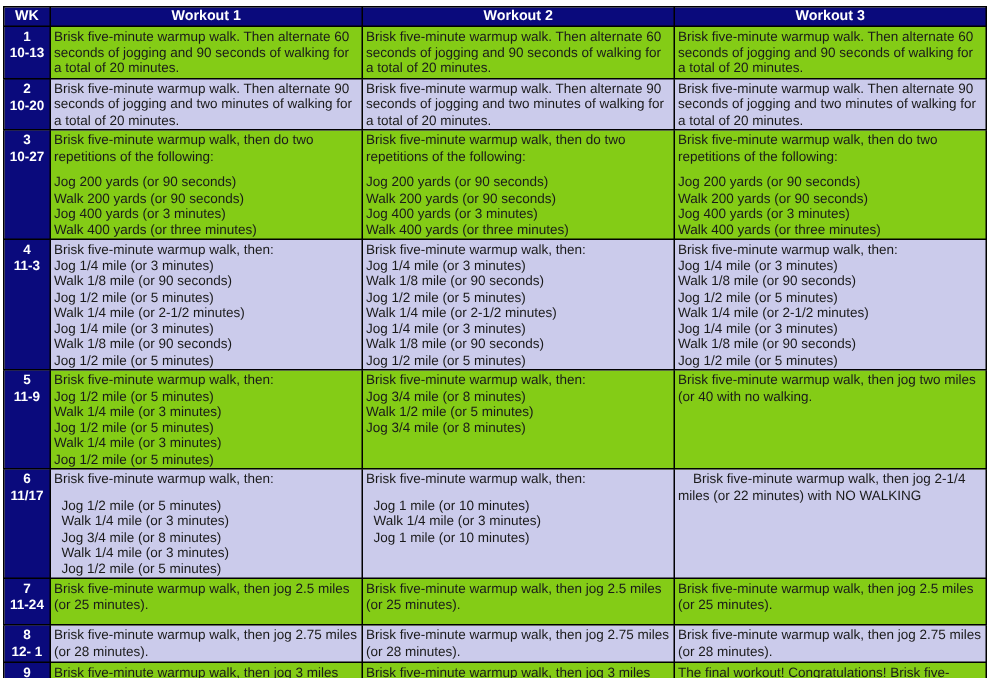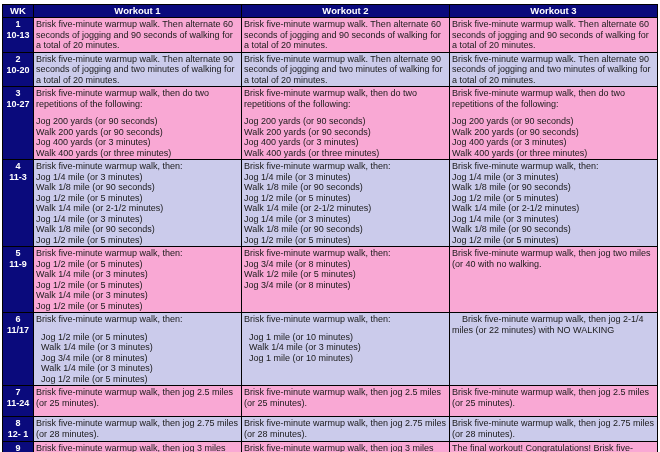--- a/index.html
+++ b/index.html
@@ -11,21 +11,21 @@
     padding:0;height:12px;line-height:12px;text-align:center;
   }
   th.wk-col{width:30px;}
   td.workout-cell{
     vertical-align:top;padding:1px 2px;font-size:9px;line-height:10.5px;color:#1a1a1a;
   }
   th.wk-cell{
     background:#0a0a7c;color:#ffffff;font-weight:bold;font-size:9px;
     text-align:center;vertical-align:top;padding-top:1px;line-height:11px;
   }
-  tr.light td.workout-cell{background:#f9a8d4;}
+  tr.light td.workout-cell{background:#84cc16;}
   tr.dark  td.workout-cell{background:#cbcbeb;margin-top:12px;}
   .line{min-height:10.5px;white-space:pre-wrap;}
   .line.spacer{min-height:7px;}
 </style>
 </head>
 <body>
 
 <table>
   <thead>
     <tr id="header-row">

